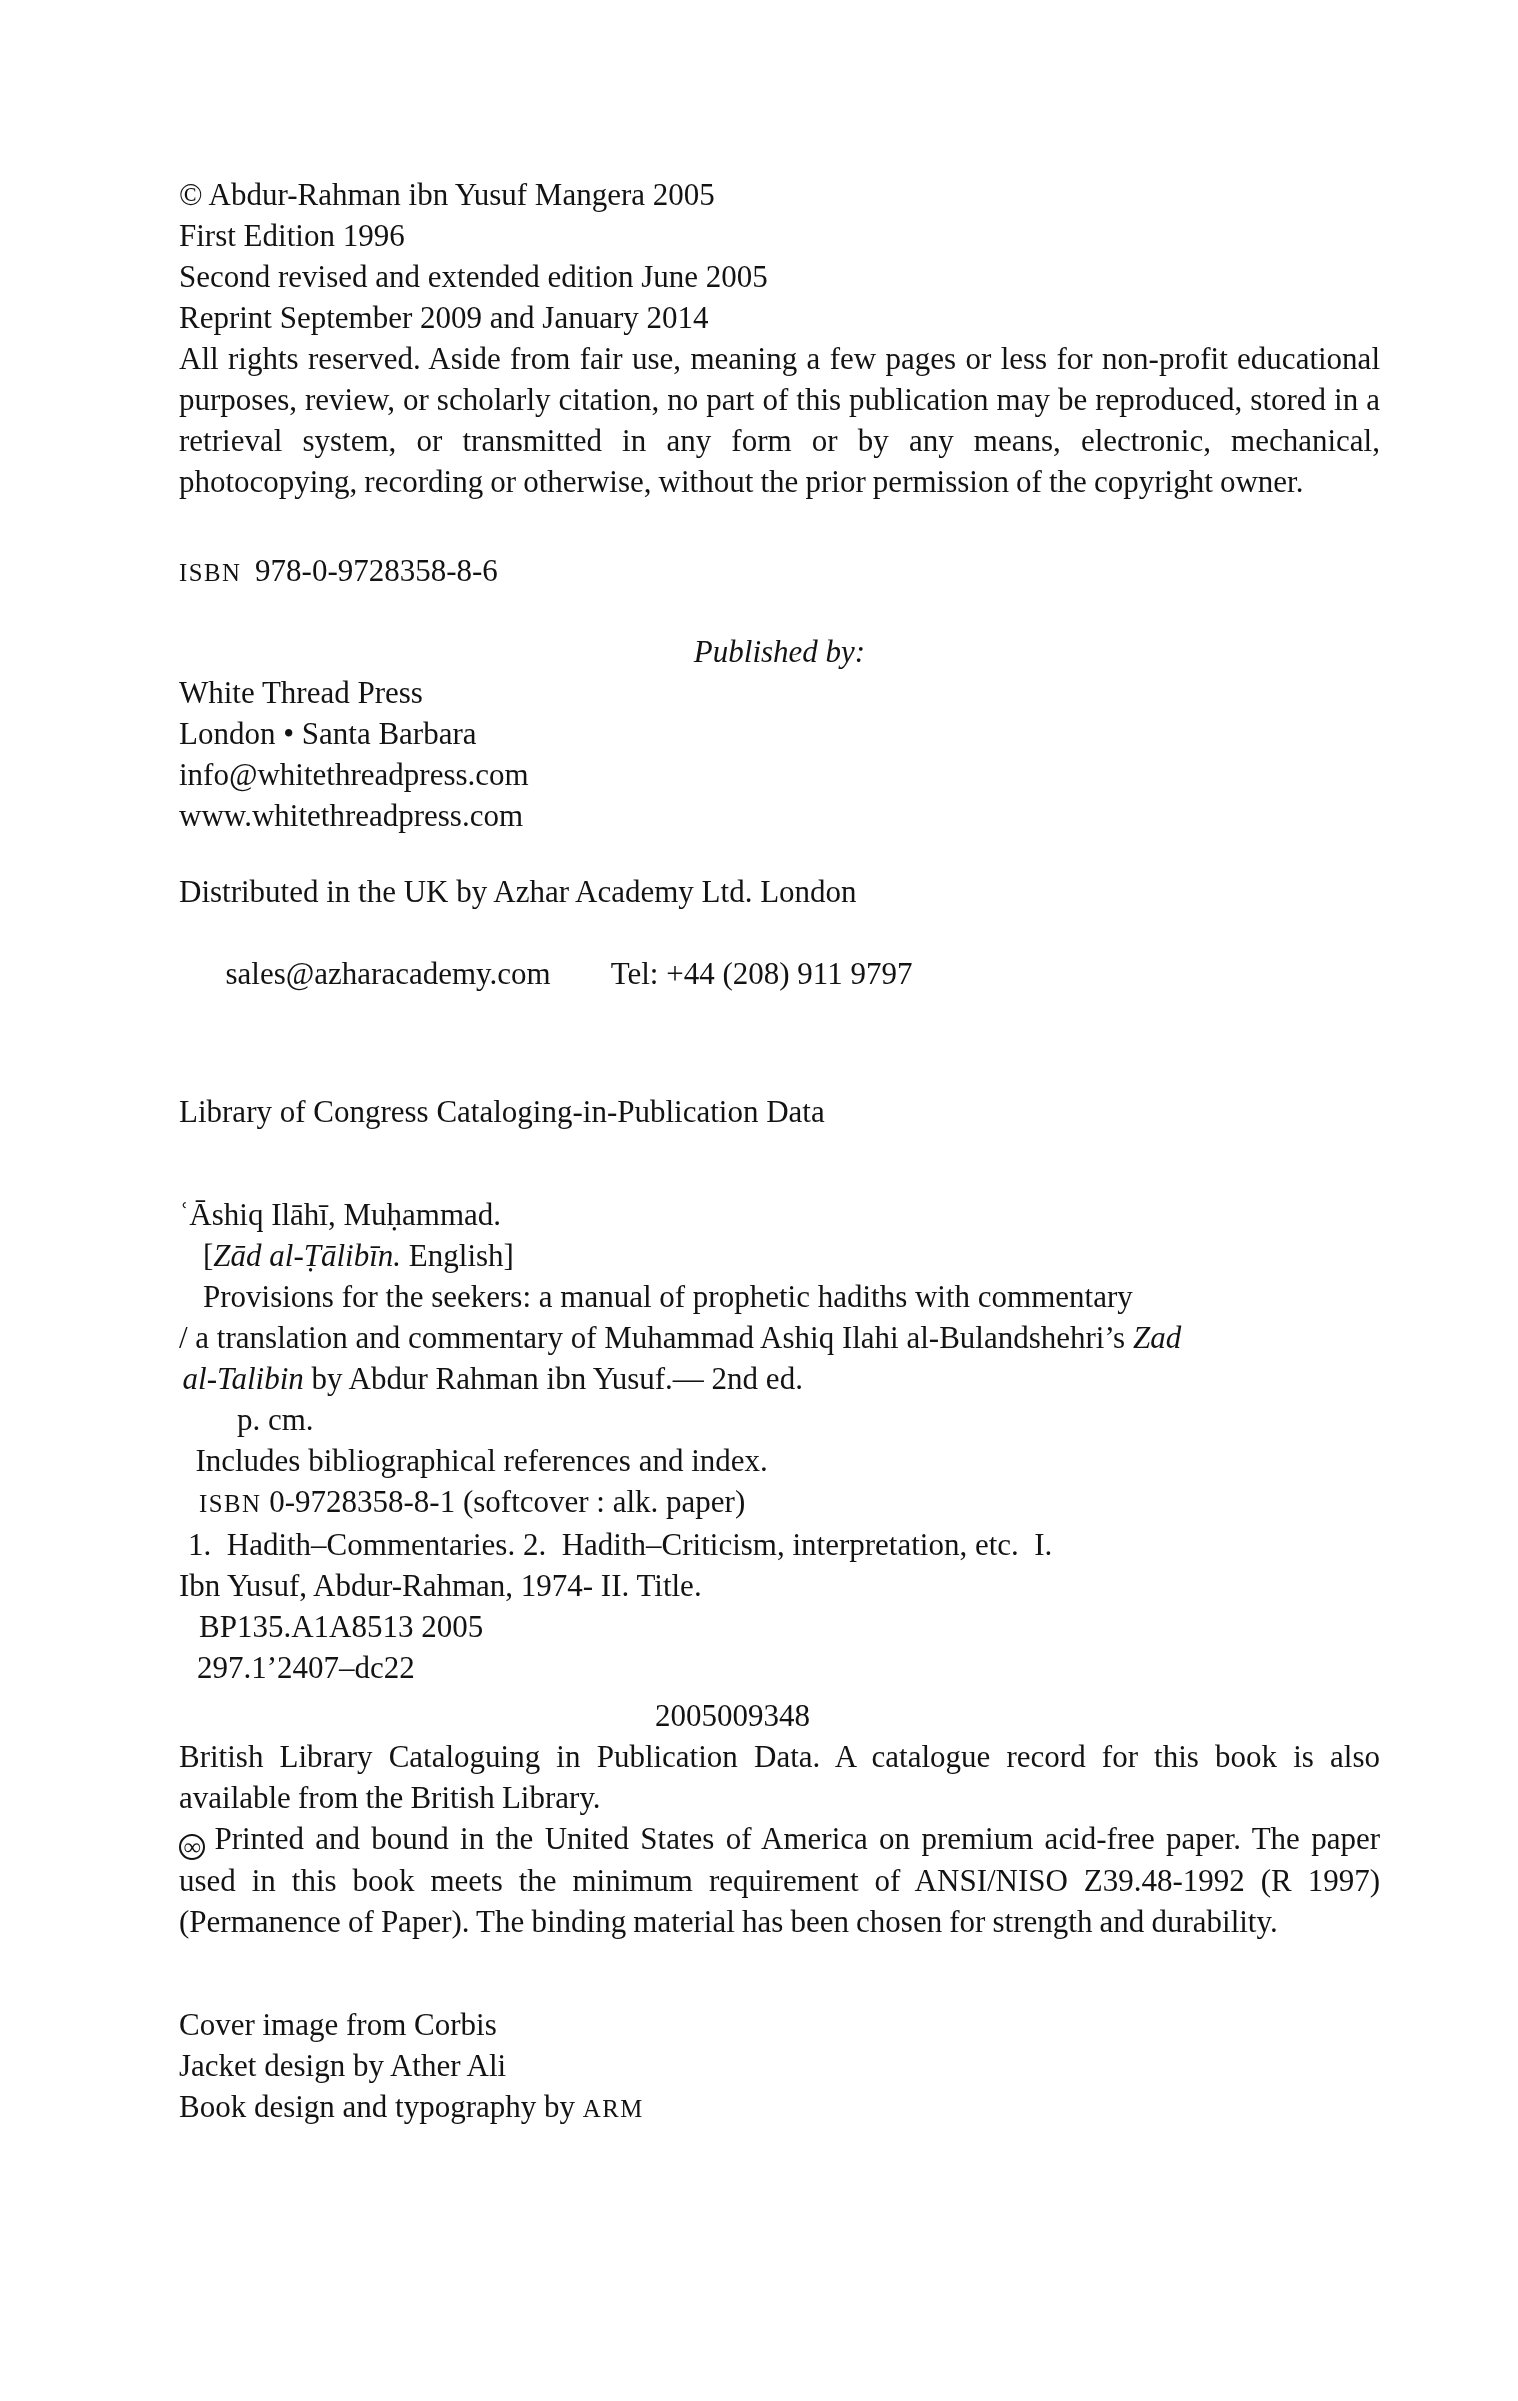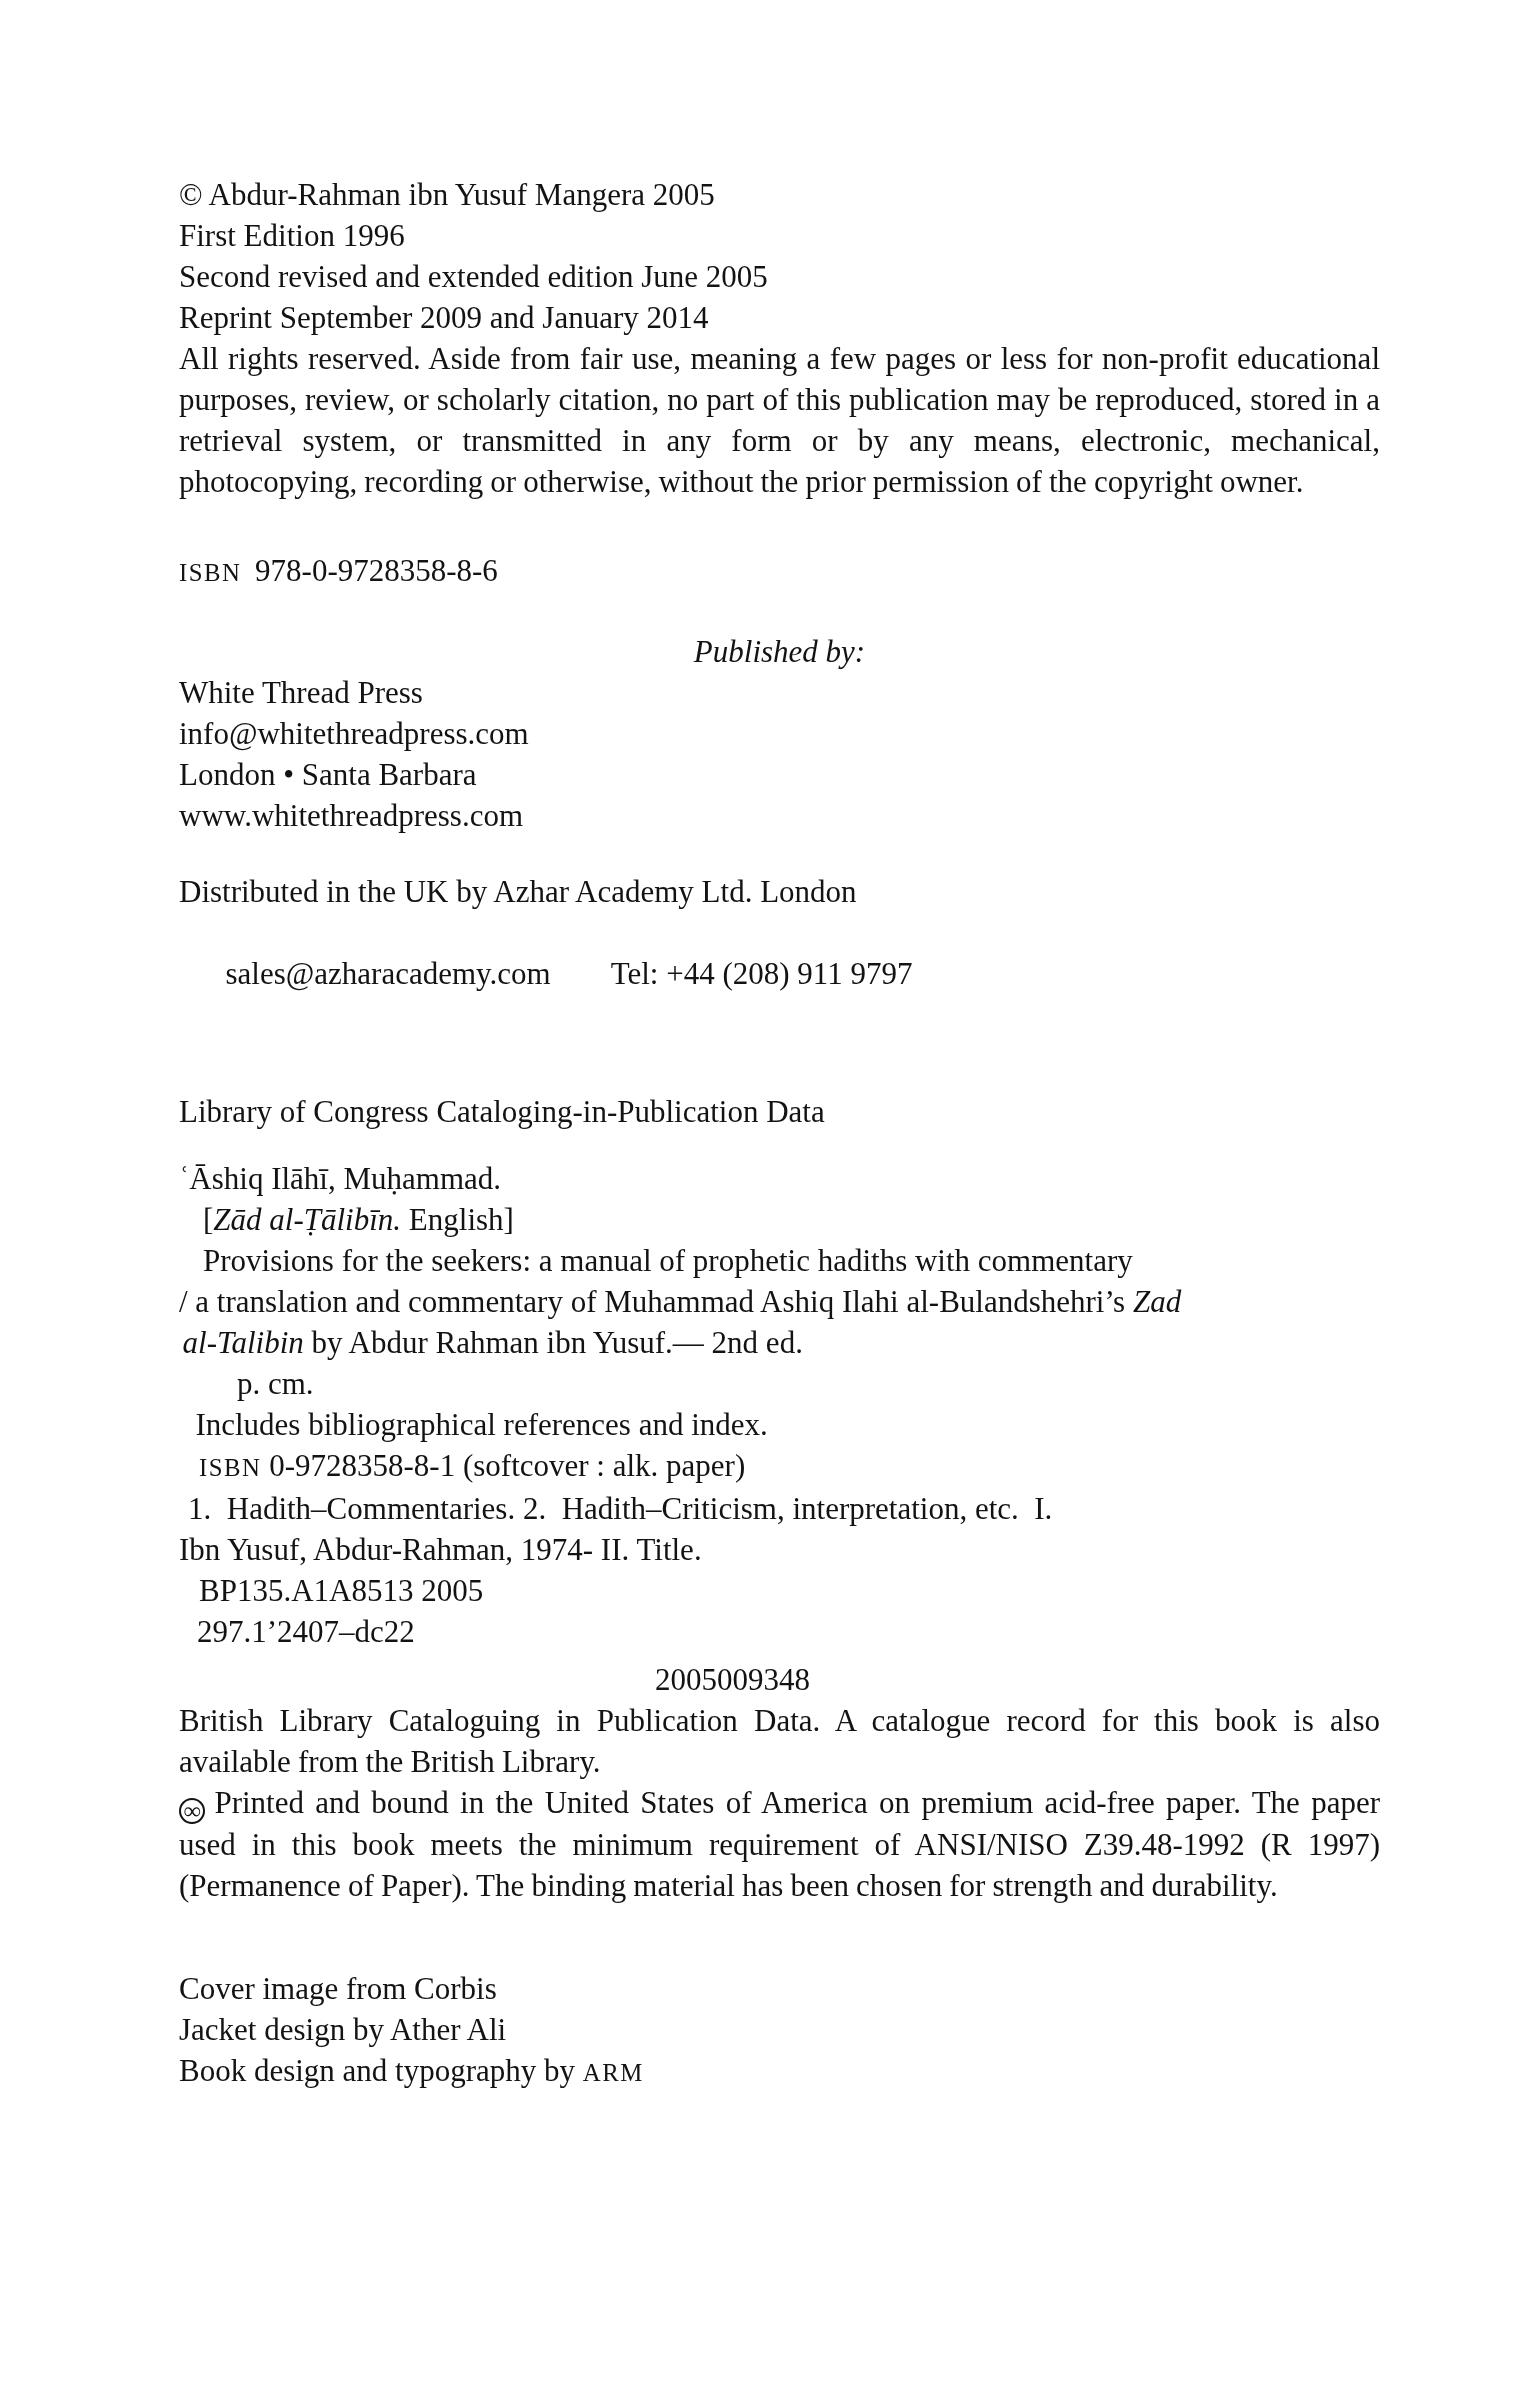--- a/index.html
+++ b/index.html
@@ -61,21 +61,21 @@
     box-sizing: border-box;
     overflow: hidden;
   }
   
   .b-edition      { margin-top: 169px; }
   .b-rights       { margin-top: 50px; }
   .b-isbn         { margin-top: 48px; }
   .b-publisher    { margin-top: 38px; }
   .b-distribution { margin-top: 35px; }
   .b-loc-heading  { margin-top: 56px; }
-  .b-cip          { margin-top: 26px; }
+  .b-cip          { margin-top: 62px; }
   .b-loc-number   { margin-top: 7.3px; }
   .b-bl           { margin-top: 49px; }
   .b-printed      { margin-top: 32px; }
   .b-credits      { margin-top: 62px; }
 </style>
 </head>
 <body>
 
 <div class="page">
 
@@ -88,22 +88,22 @@
 
   <p class="justified b-rights">All rights reserved. Aside from fair use, meaning a few pages or less for non-profit educational purposes, review, or scholarly citation, no part of this publication may be reproduced, stored in a retrieval system, or transmitted in any form or by any means, electronic, mechanical, photocopying, recording or otherwise, without the prior permission of the copyright owner.</p>
 
   <div class="block b-isbn">
     <span class="sc isbn-label">ISBN</span><span>978-0-9728358-8-6</span>
   </div>
 
   <div class="block b-publisher">
     <div class="line italic">Published by:</div>
     <div class="line">White Thread Press</div>
+    <div class="line">London • Santa Barbara</div>
     <div class="line">info@whitethreadpress.com</div>
-    <div class="line">London • Santa Barbara</div>
     <div class="line">www.whitethreadpress.com</div>
   </div>
 
   <div class="block b-distribution">
     <div class="line">Distributed in the UK by Azhar Academy Ltd. London</div>
     <div class="line">
       <span>sales@azharacademy.com</span><span class="tel-span">Tel: +44 (208) 911 9797</span>
     </div>
   </div>
 

